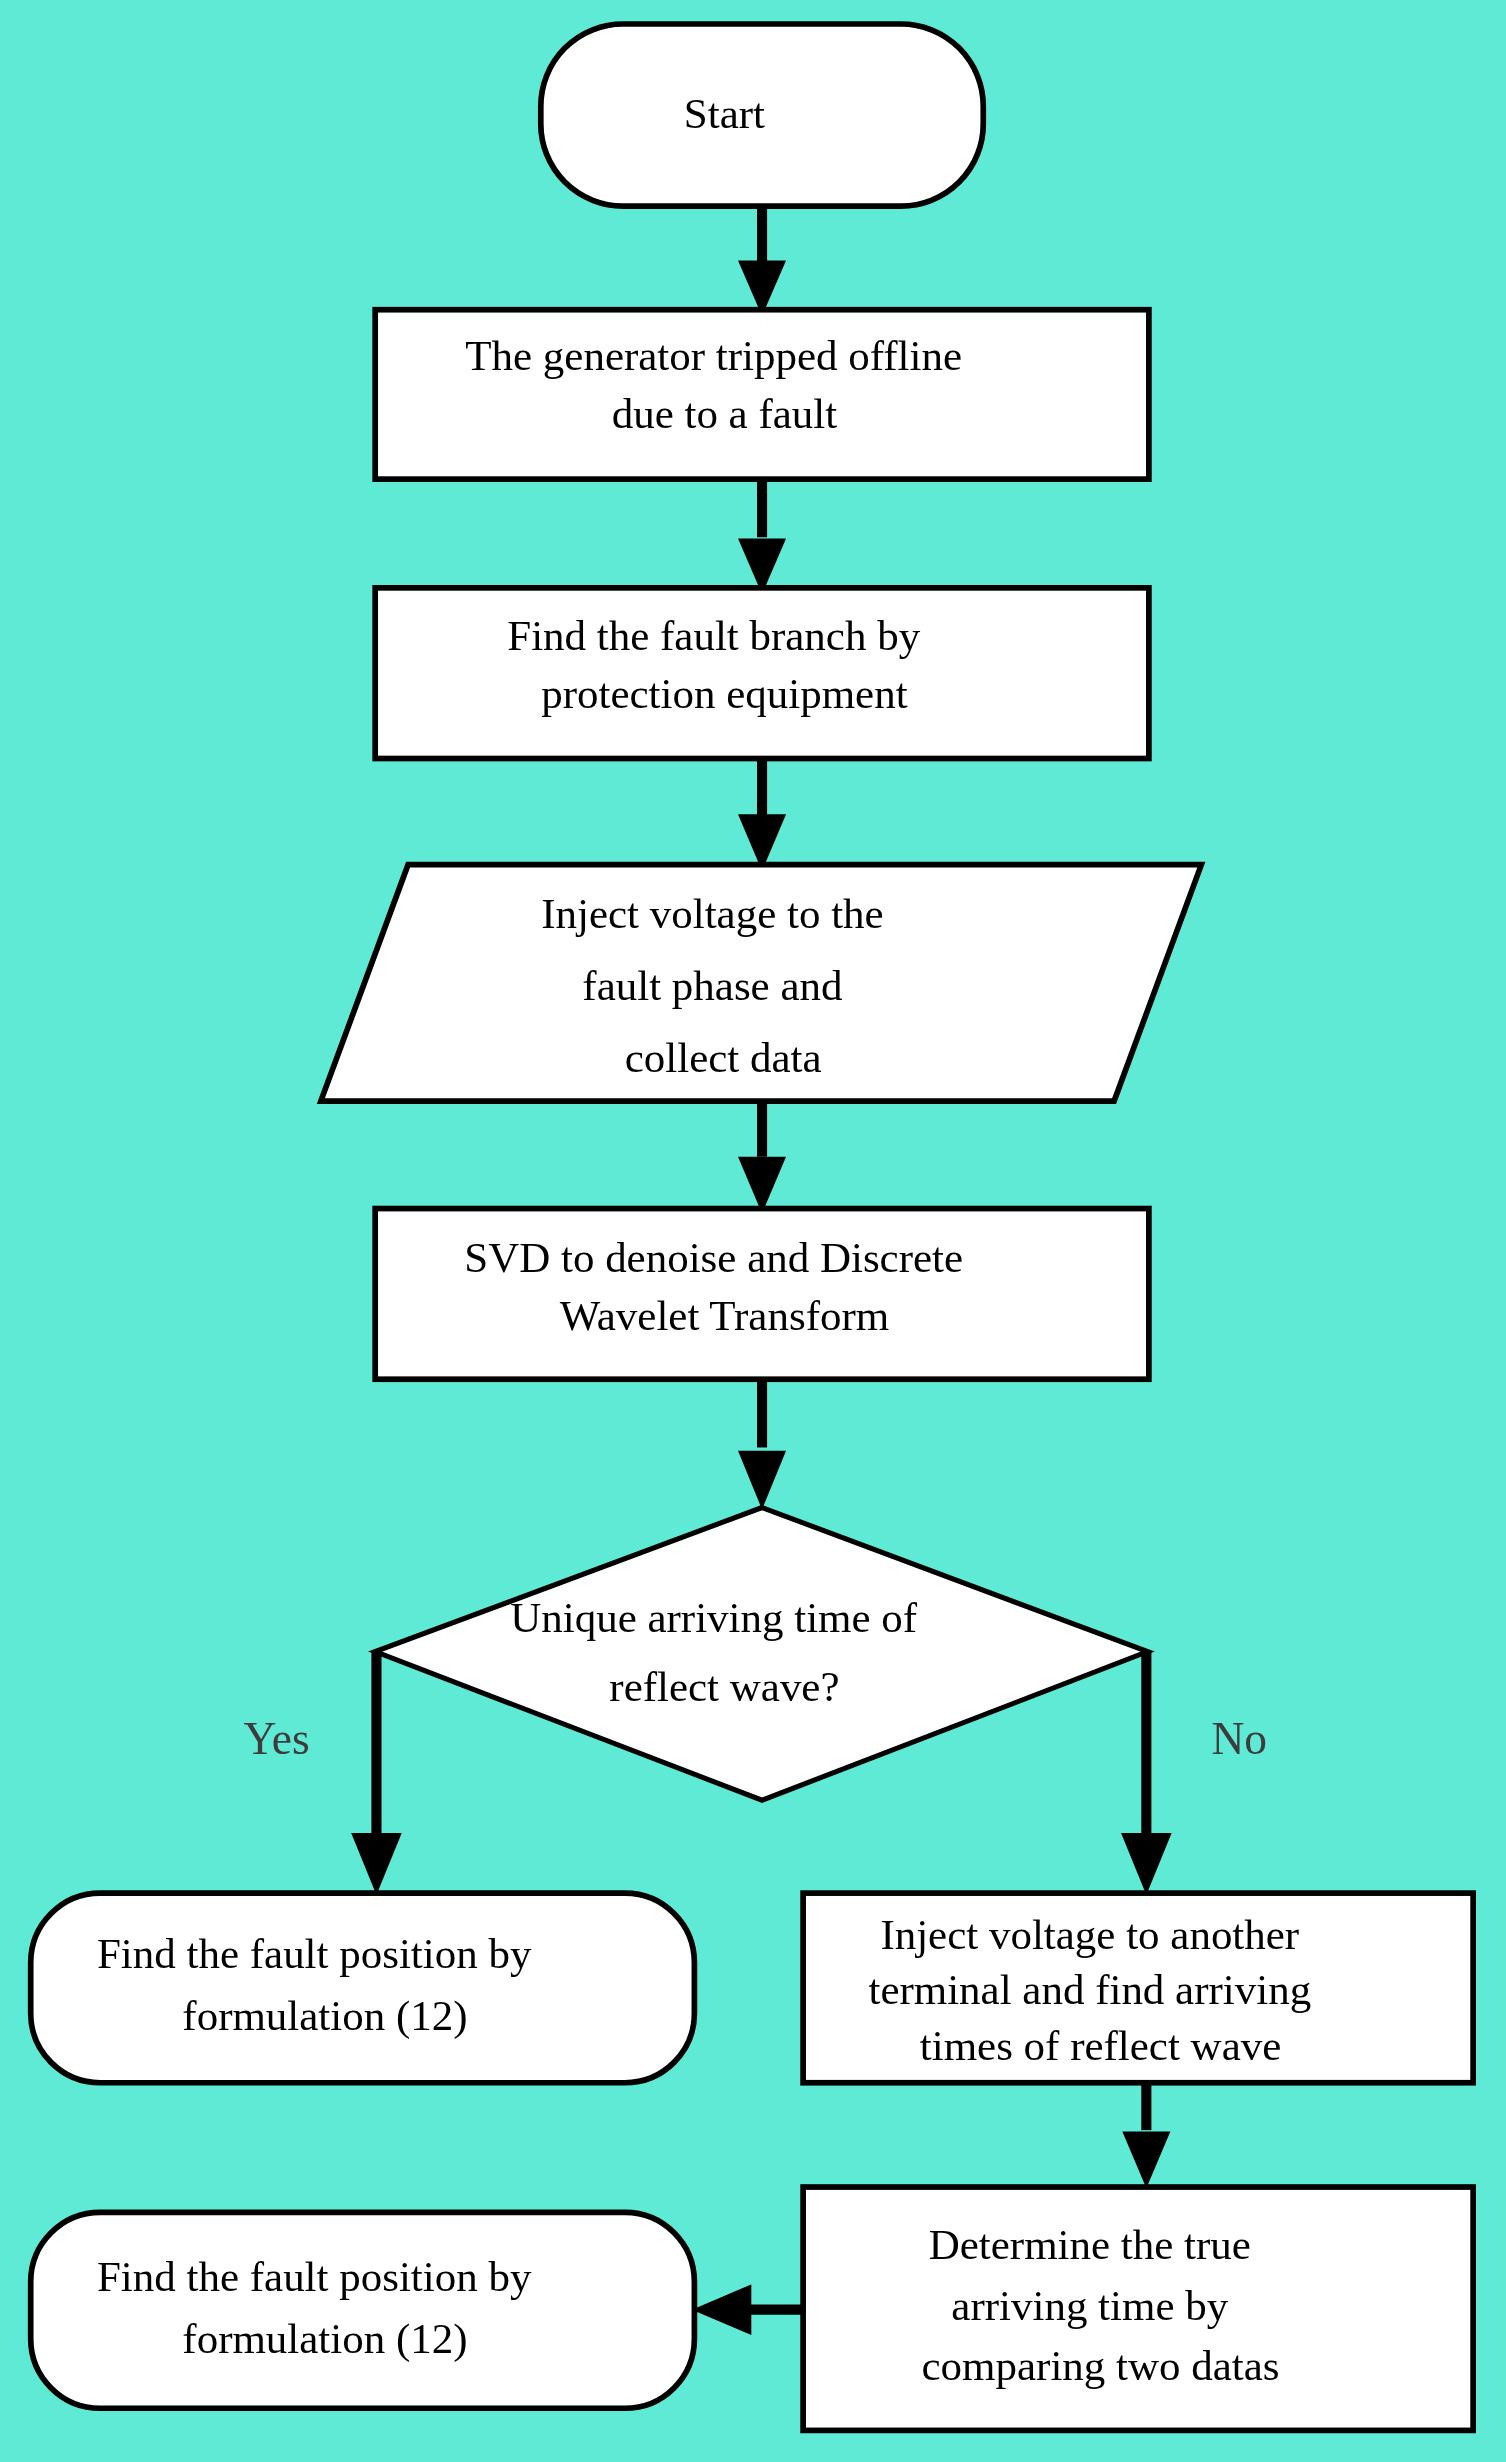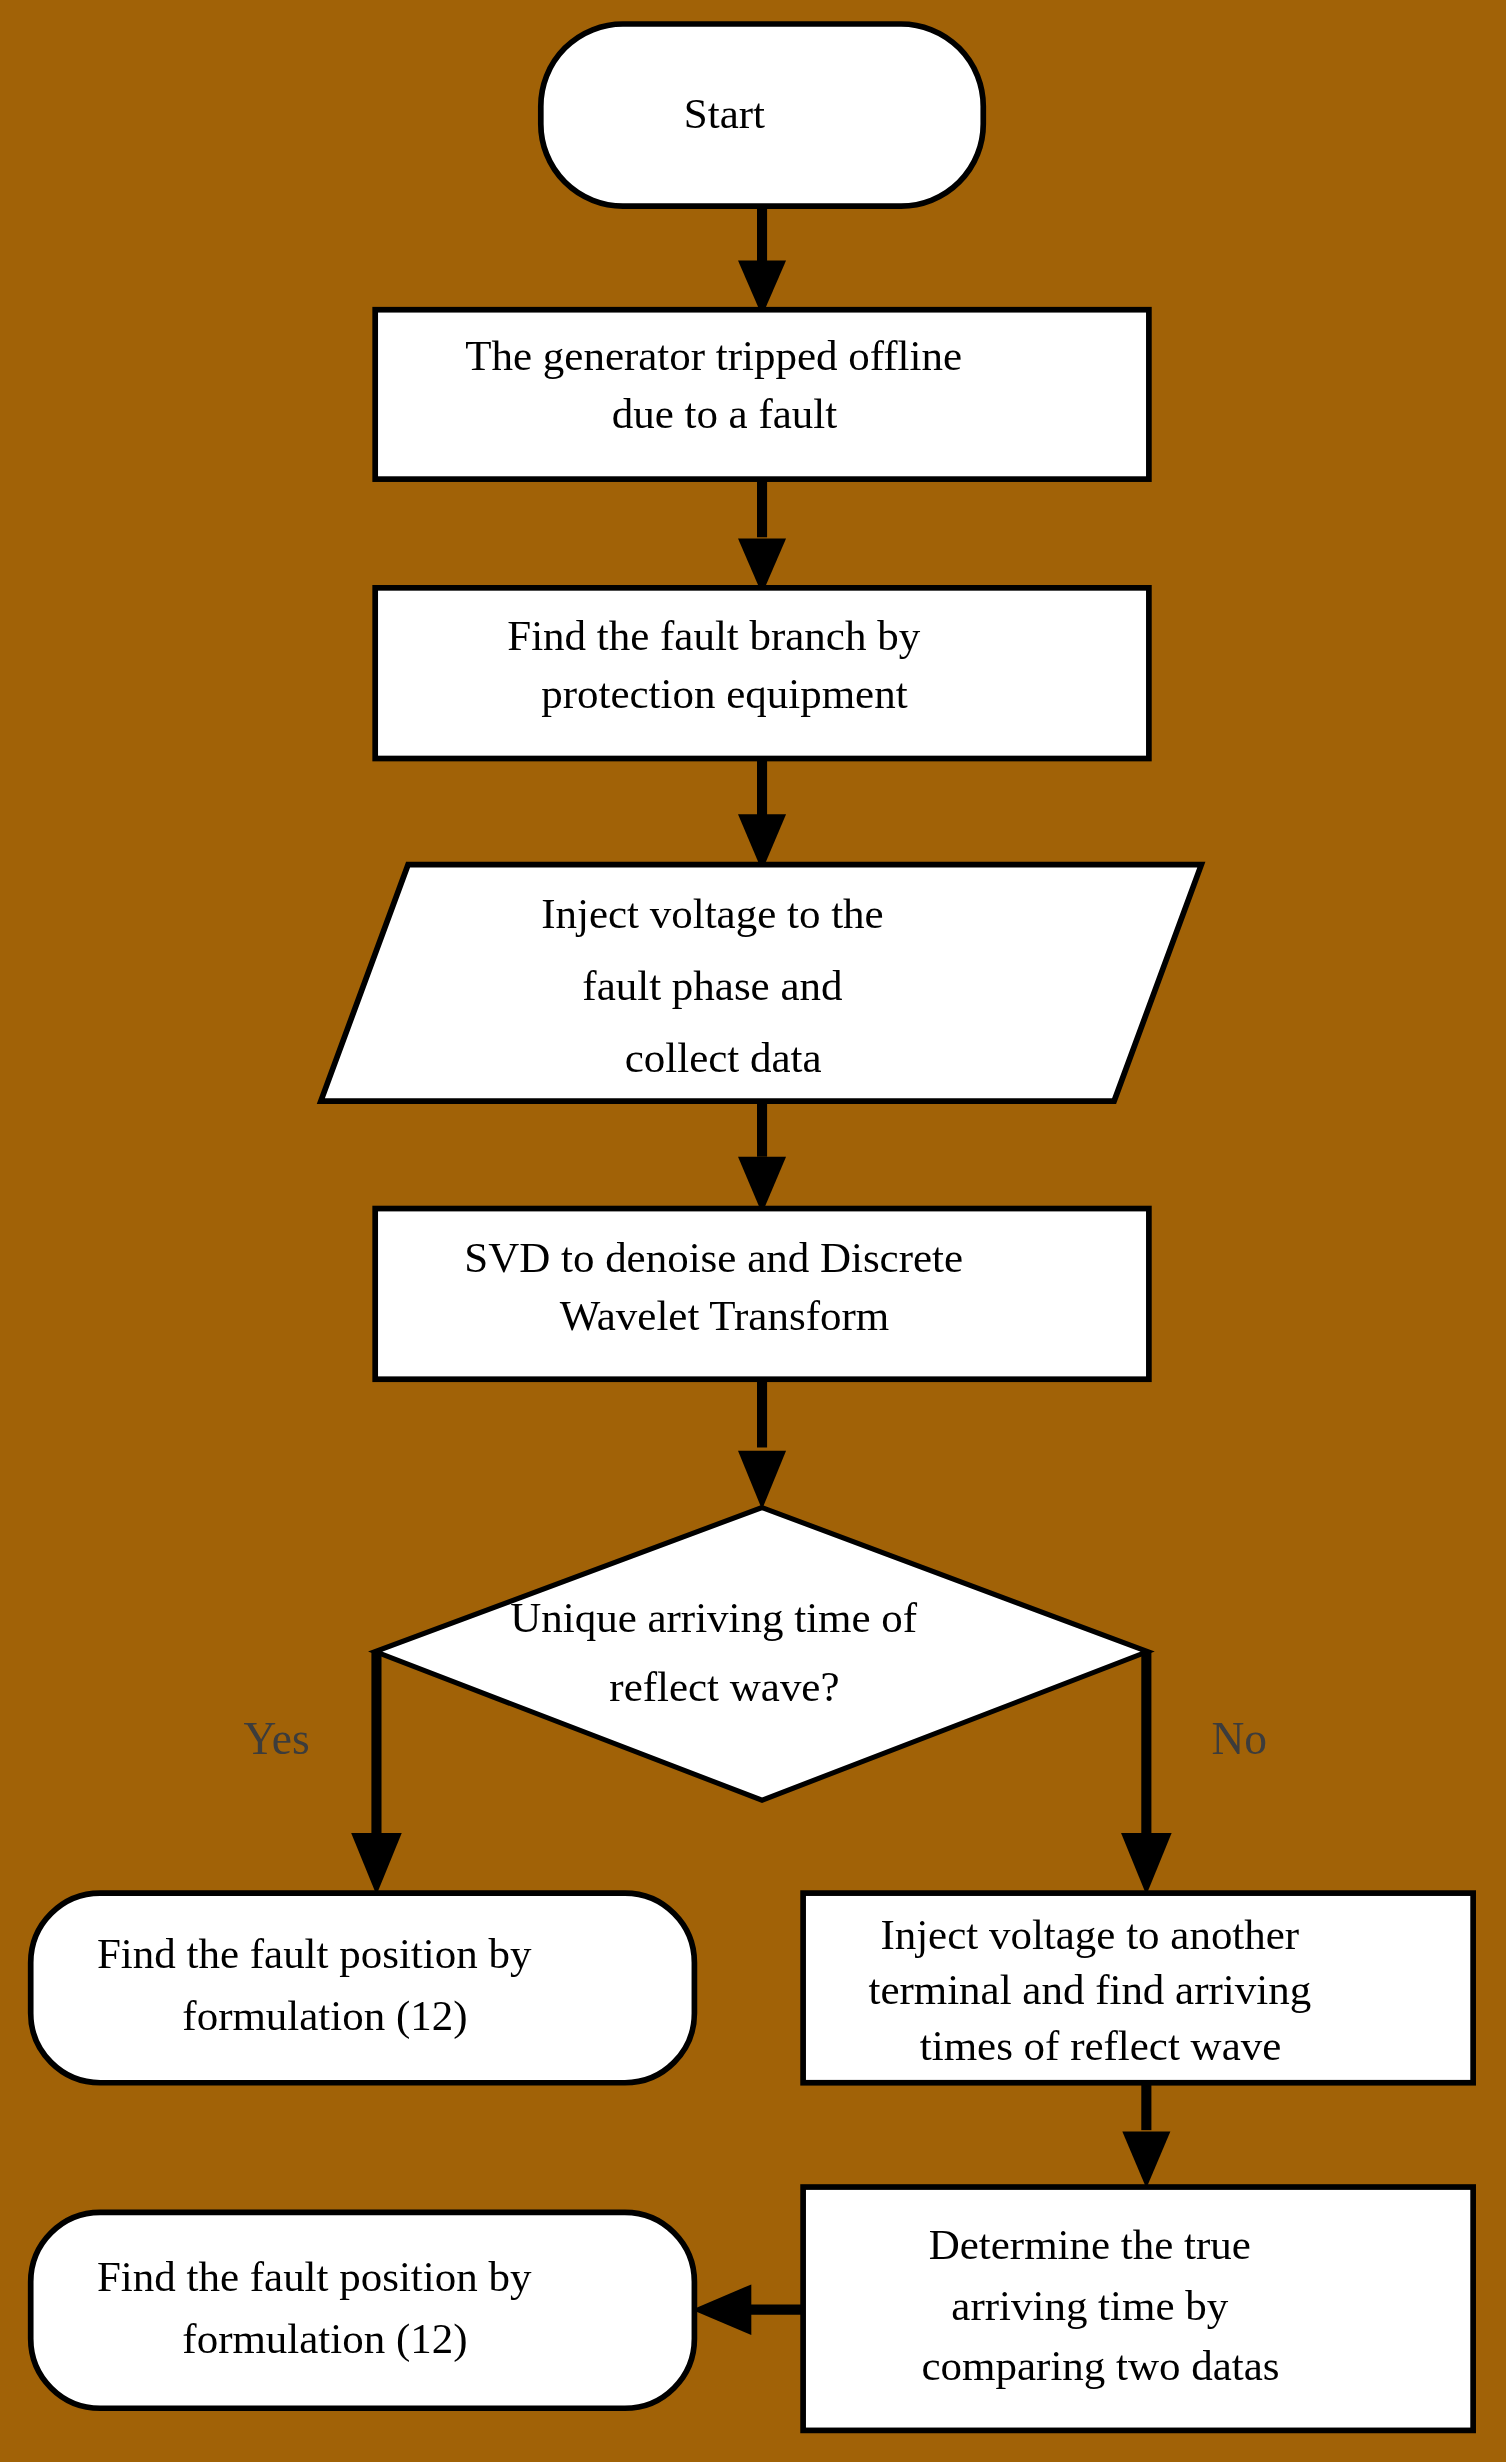--- a/index.html
+++ b/index.html
@@ -4,21 +4,21 @@
 <style>
   html, body {
     margin: 0;
     padding: 0;
     background: #ffffff;
   }
   #page {
     position: relative;
     width: 1507px;
     height: 2462px;
-    background: #a16207;
+    background: #5eead4;
     overflow: hidden;
     font-family: "Liberation Serif", "DejaVu Serif", serif;
   }
   svg.flow {
     position: absolute;
     left: 0;
     top: 0;
     width: 1507px;
     height: 2462px;
     display: block;

